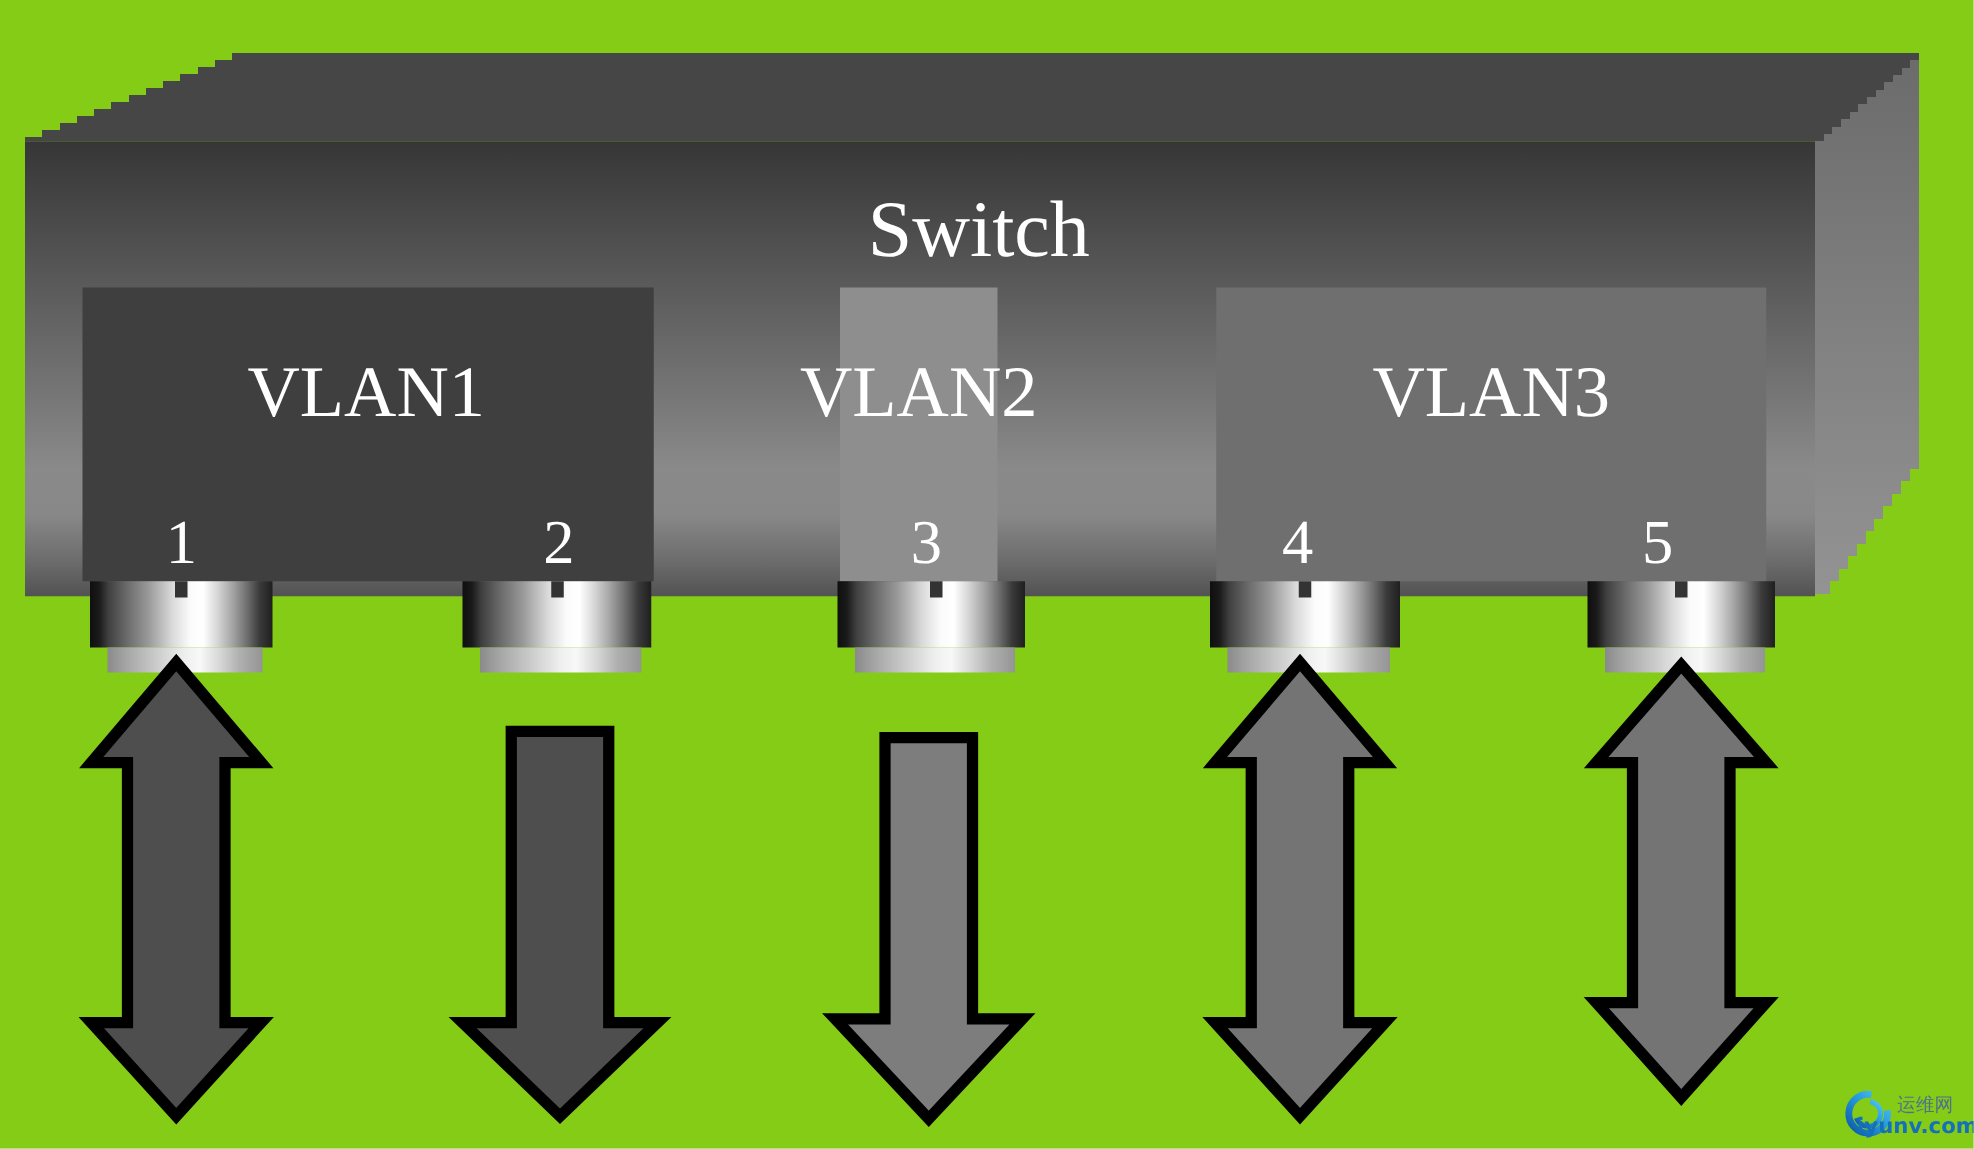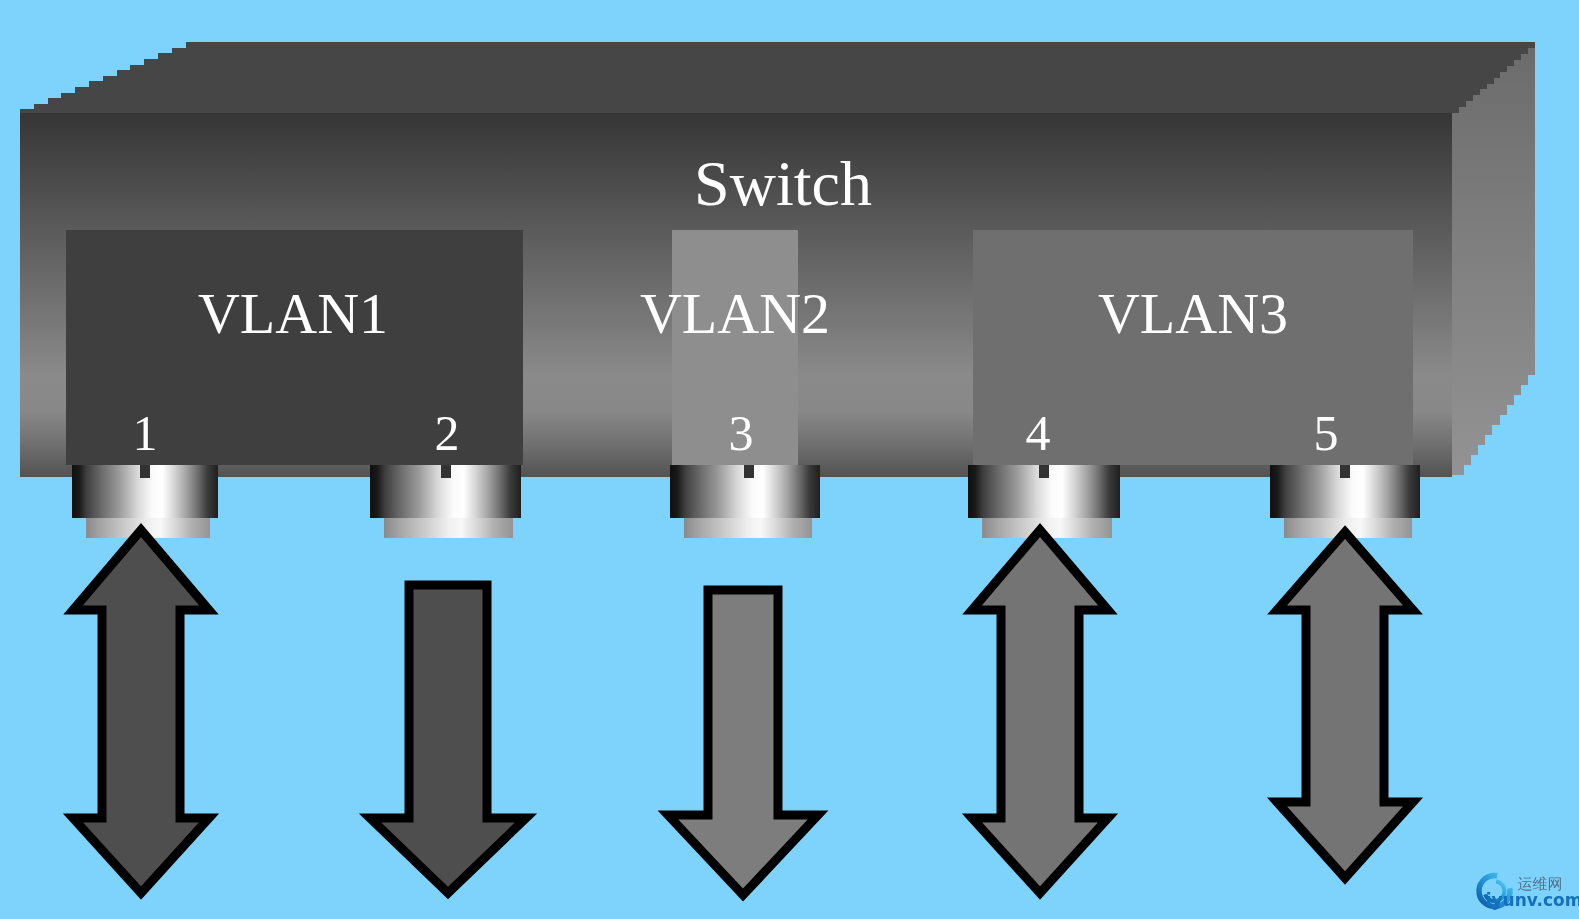--- a/index.html
+++ b/index.html
@@ -1,21 +1,21 @@
 <!DOCTYPE html>
 <html><head>
 <meta charset="utf-8">
 <title>Switch</title>
 <style>
   html, body { margin: 0; padding: 0; background: #ffffff; }
   .stage {
     position: relative;
     width: 1579px;
     height: 919px;
-    background: #7dd3fc;
+    background: #84cc16;
     overflow: hidden;
     font-family: "Liberation Serif", "DejaVu Serif", serif;
   }
   svg { display: block; }
   text { user-select: none; }
   .face-label { fill: #ffffff; }
 </style>
 </head>
 <body>
 

